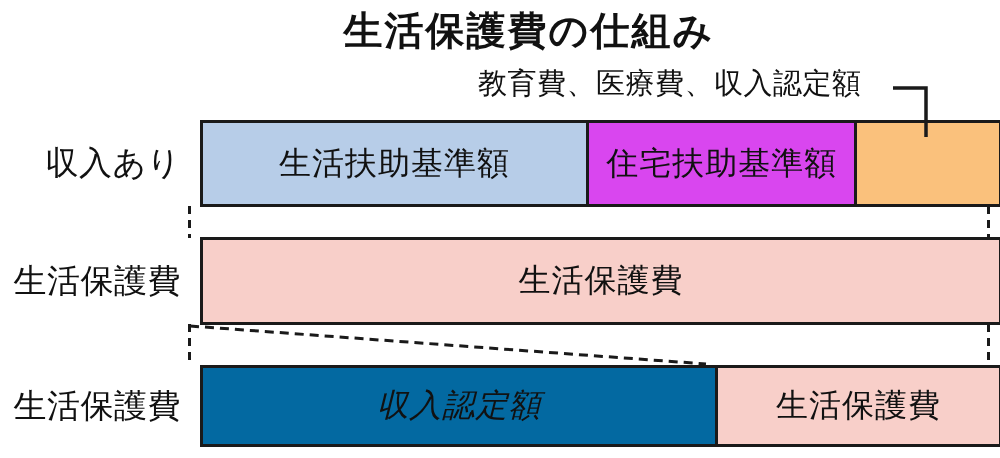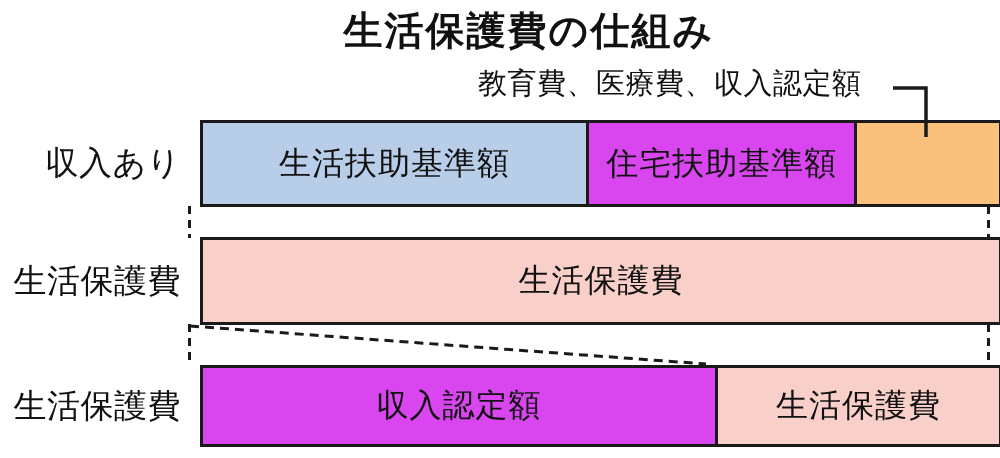--- a/index.html
+++ b/index.html
@@ -104,21 +104,21 @@
     <div class="seg r1s1" style="background-color: rgb(183, 205, 232);">生活扶助基準額</div>
     <div class="seg r1s2" style="background-color: #d946ef;">住宅扶助基準額</div>
     <div class="seg r1s3" style="background-color: rgb(250, 193, 124);"></div>
   </div>
 
   <div class="bar-row row-2" style="border-color: rgb(26, 26, 26);">
     <div class="seg r2s1" style="background-color: rgb(248, 207, 201);">生活保護費</div>
   </div>
 
   <div class="bar-row row-3" style="border-color: rgb(26, 26, 26);">
-    <div class="seg r3s1" style="background-color: #d946ef;">収入認定額</div>
+    <div class="seg r3s1" style="background-color: #0369a1; font-style: italic;">収入認定額</div>
     <div class="seg r3s2" style="background-color: rgb(248, 207, 201);">生活保護費</div>
   </div>
 
   <svg class="overlay-svg" width="1000" height="458" viewBox="0 0 1000 458">
     <polyline points="893,88 926,88 926,137" fill="none" stroke="#1a1a1a" stroke-width="3.5"></polyline>
     <line x1="189.5" y1="206" x2="189.5" y2="238" stroke="#1a1a1a" stroke-width="3" stroke-dasharray="8 6"></line>
     <line x1="988.5" y1="206" x2="988.5" y2="238" stroke="#1a1a1a" stroke-width="3" stroke-dasharray="8 6"></line>
     <line x1="189.5" y1="324" x2="189.5" y2="366" stroke="#1a1a1a" stroke-width="3" stroke-dasharray="8 6"></line>
     <line x1="988.5" y1="324" x2="988.5" y2="366" stroke="#1a1a1a" stroke-width="3" stroke-dasharray="8 6"></line>
     <line x1="190" y1="326" x2="706" y2="364" stroke="#1a1a1a" stroke-width="3" stroke-dasharray="9 6"></line>

